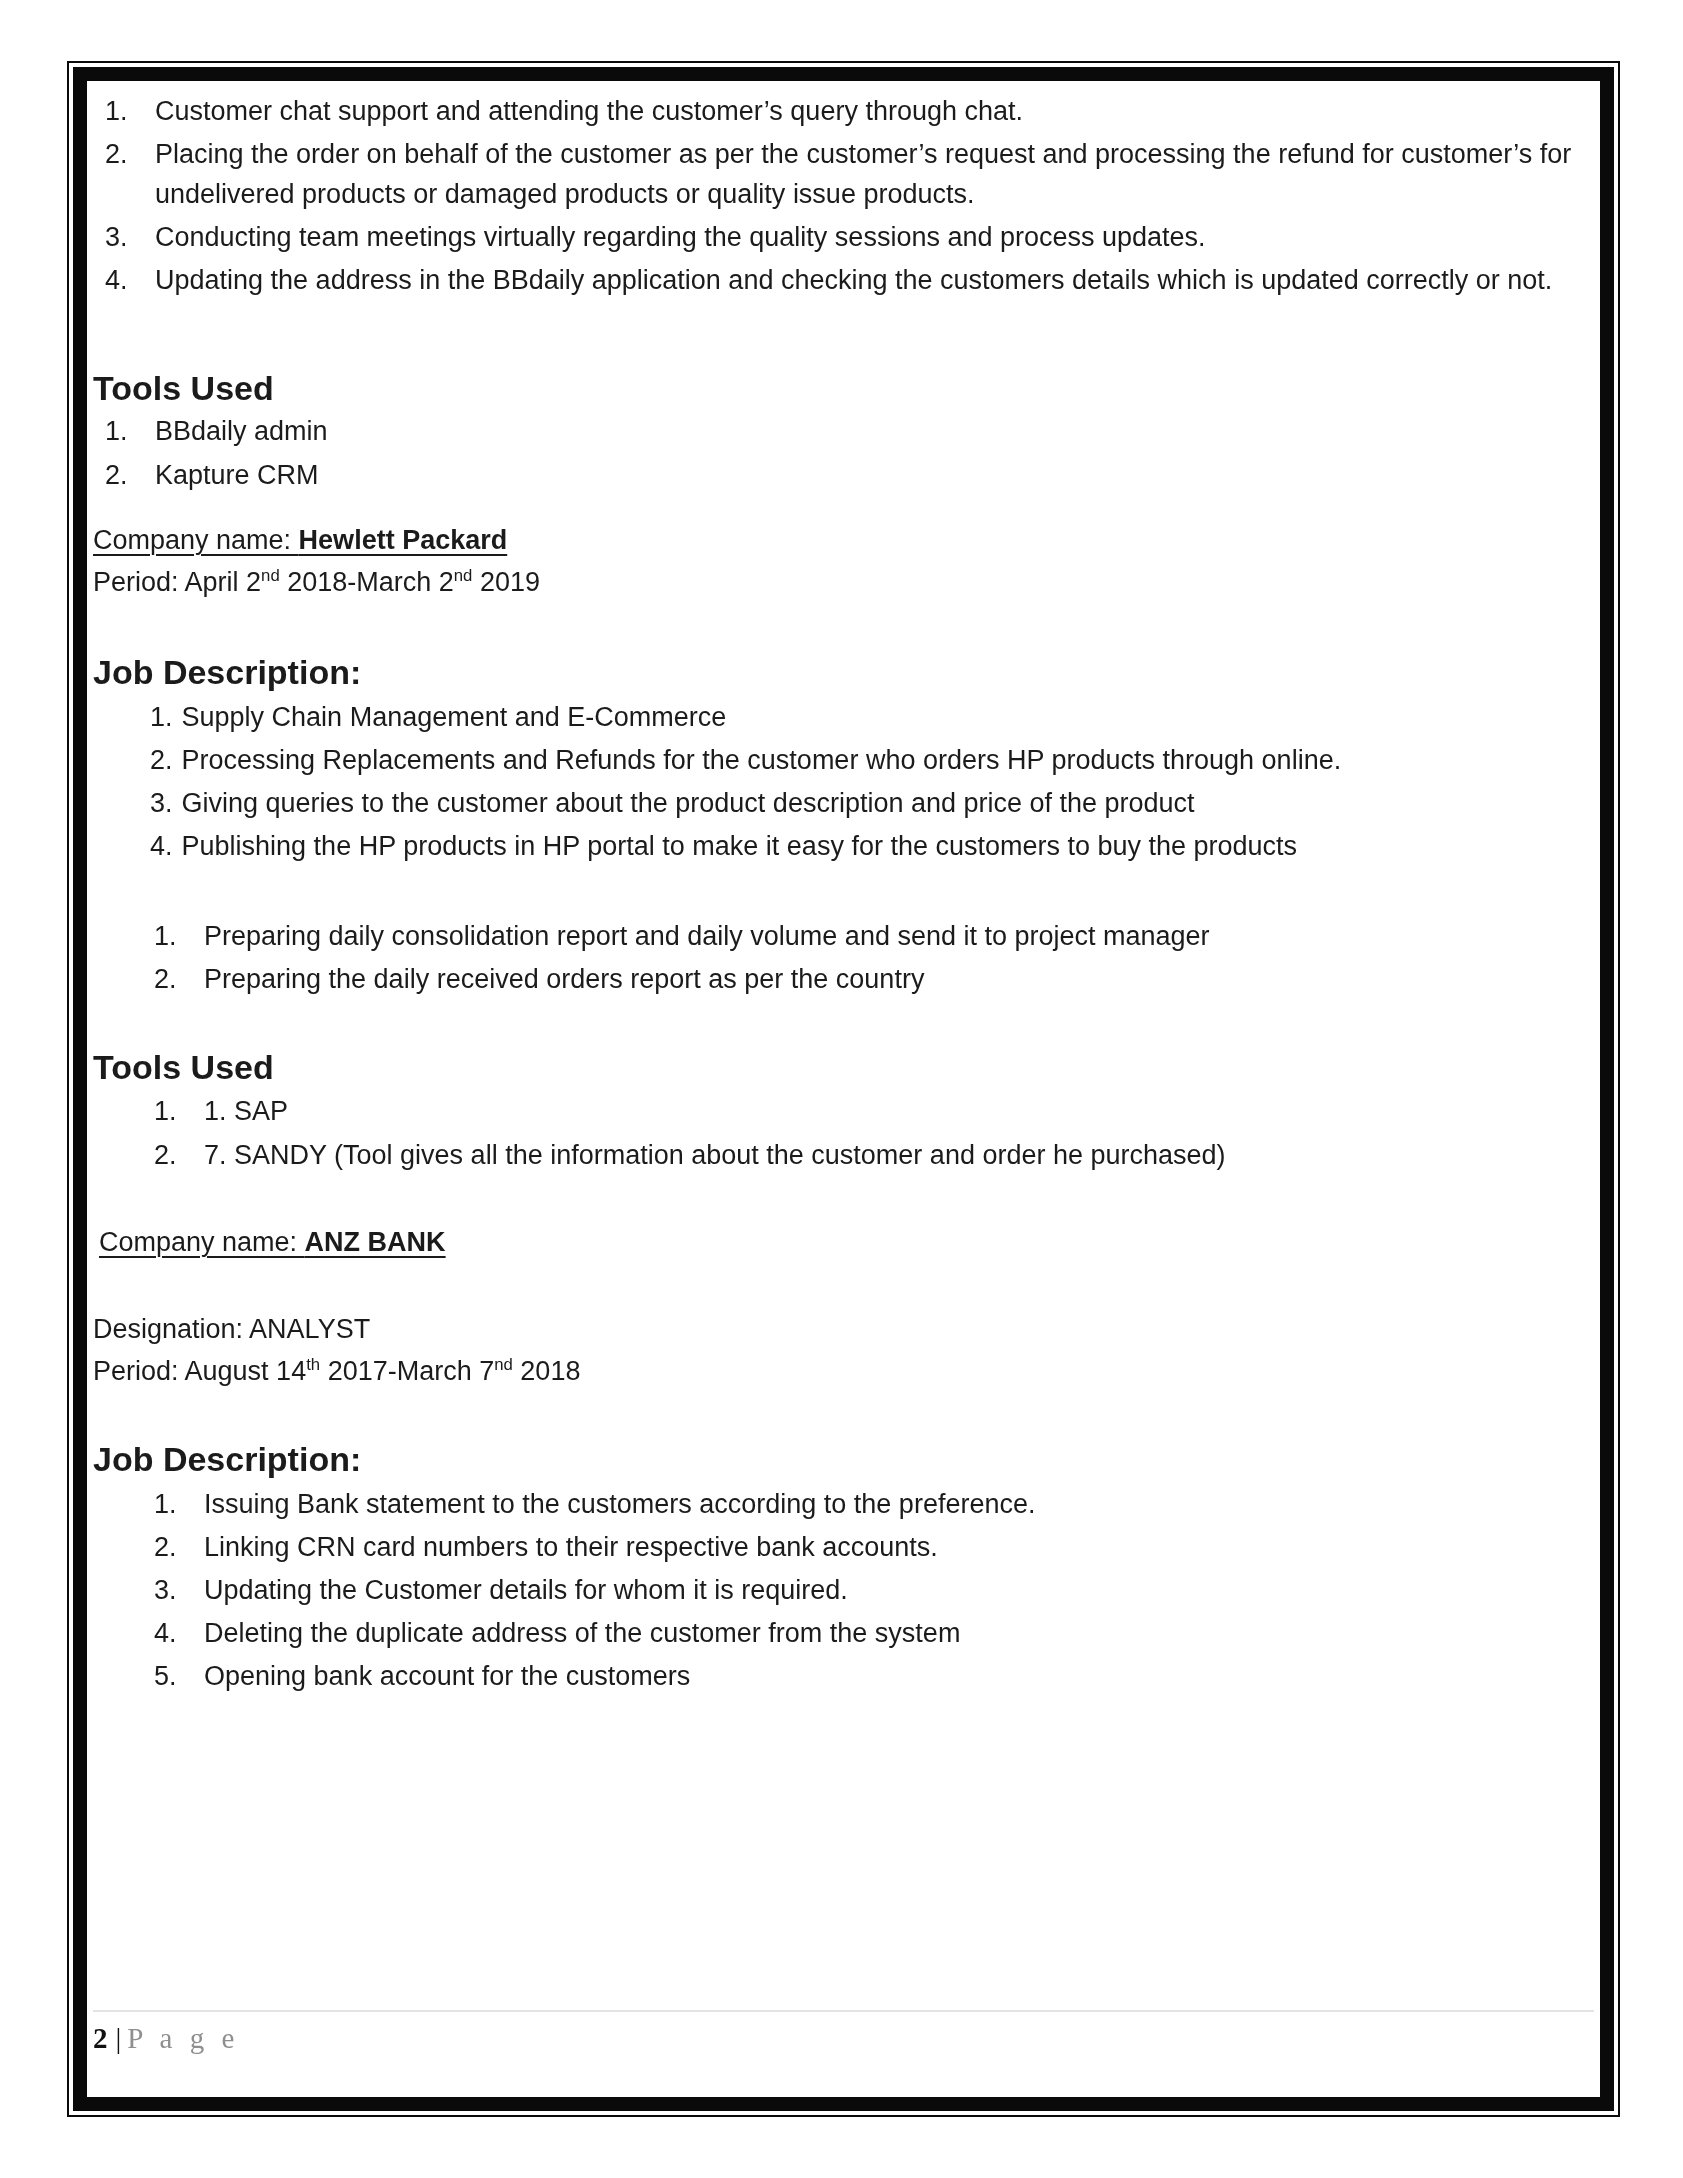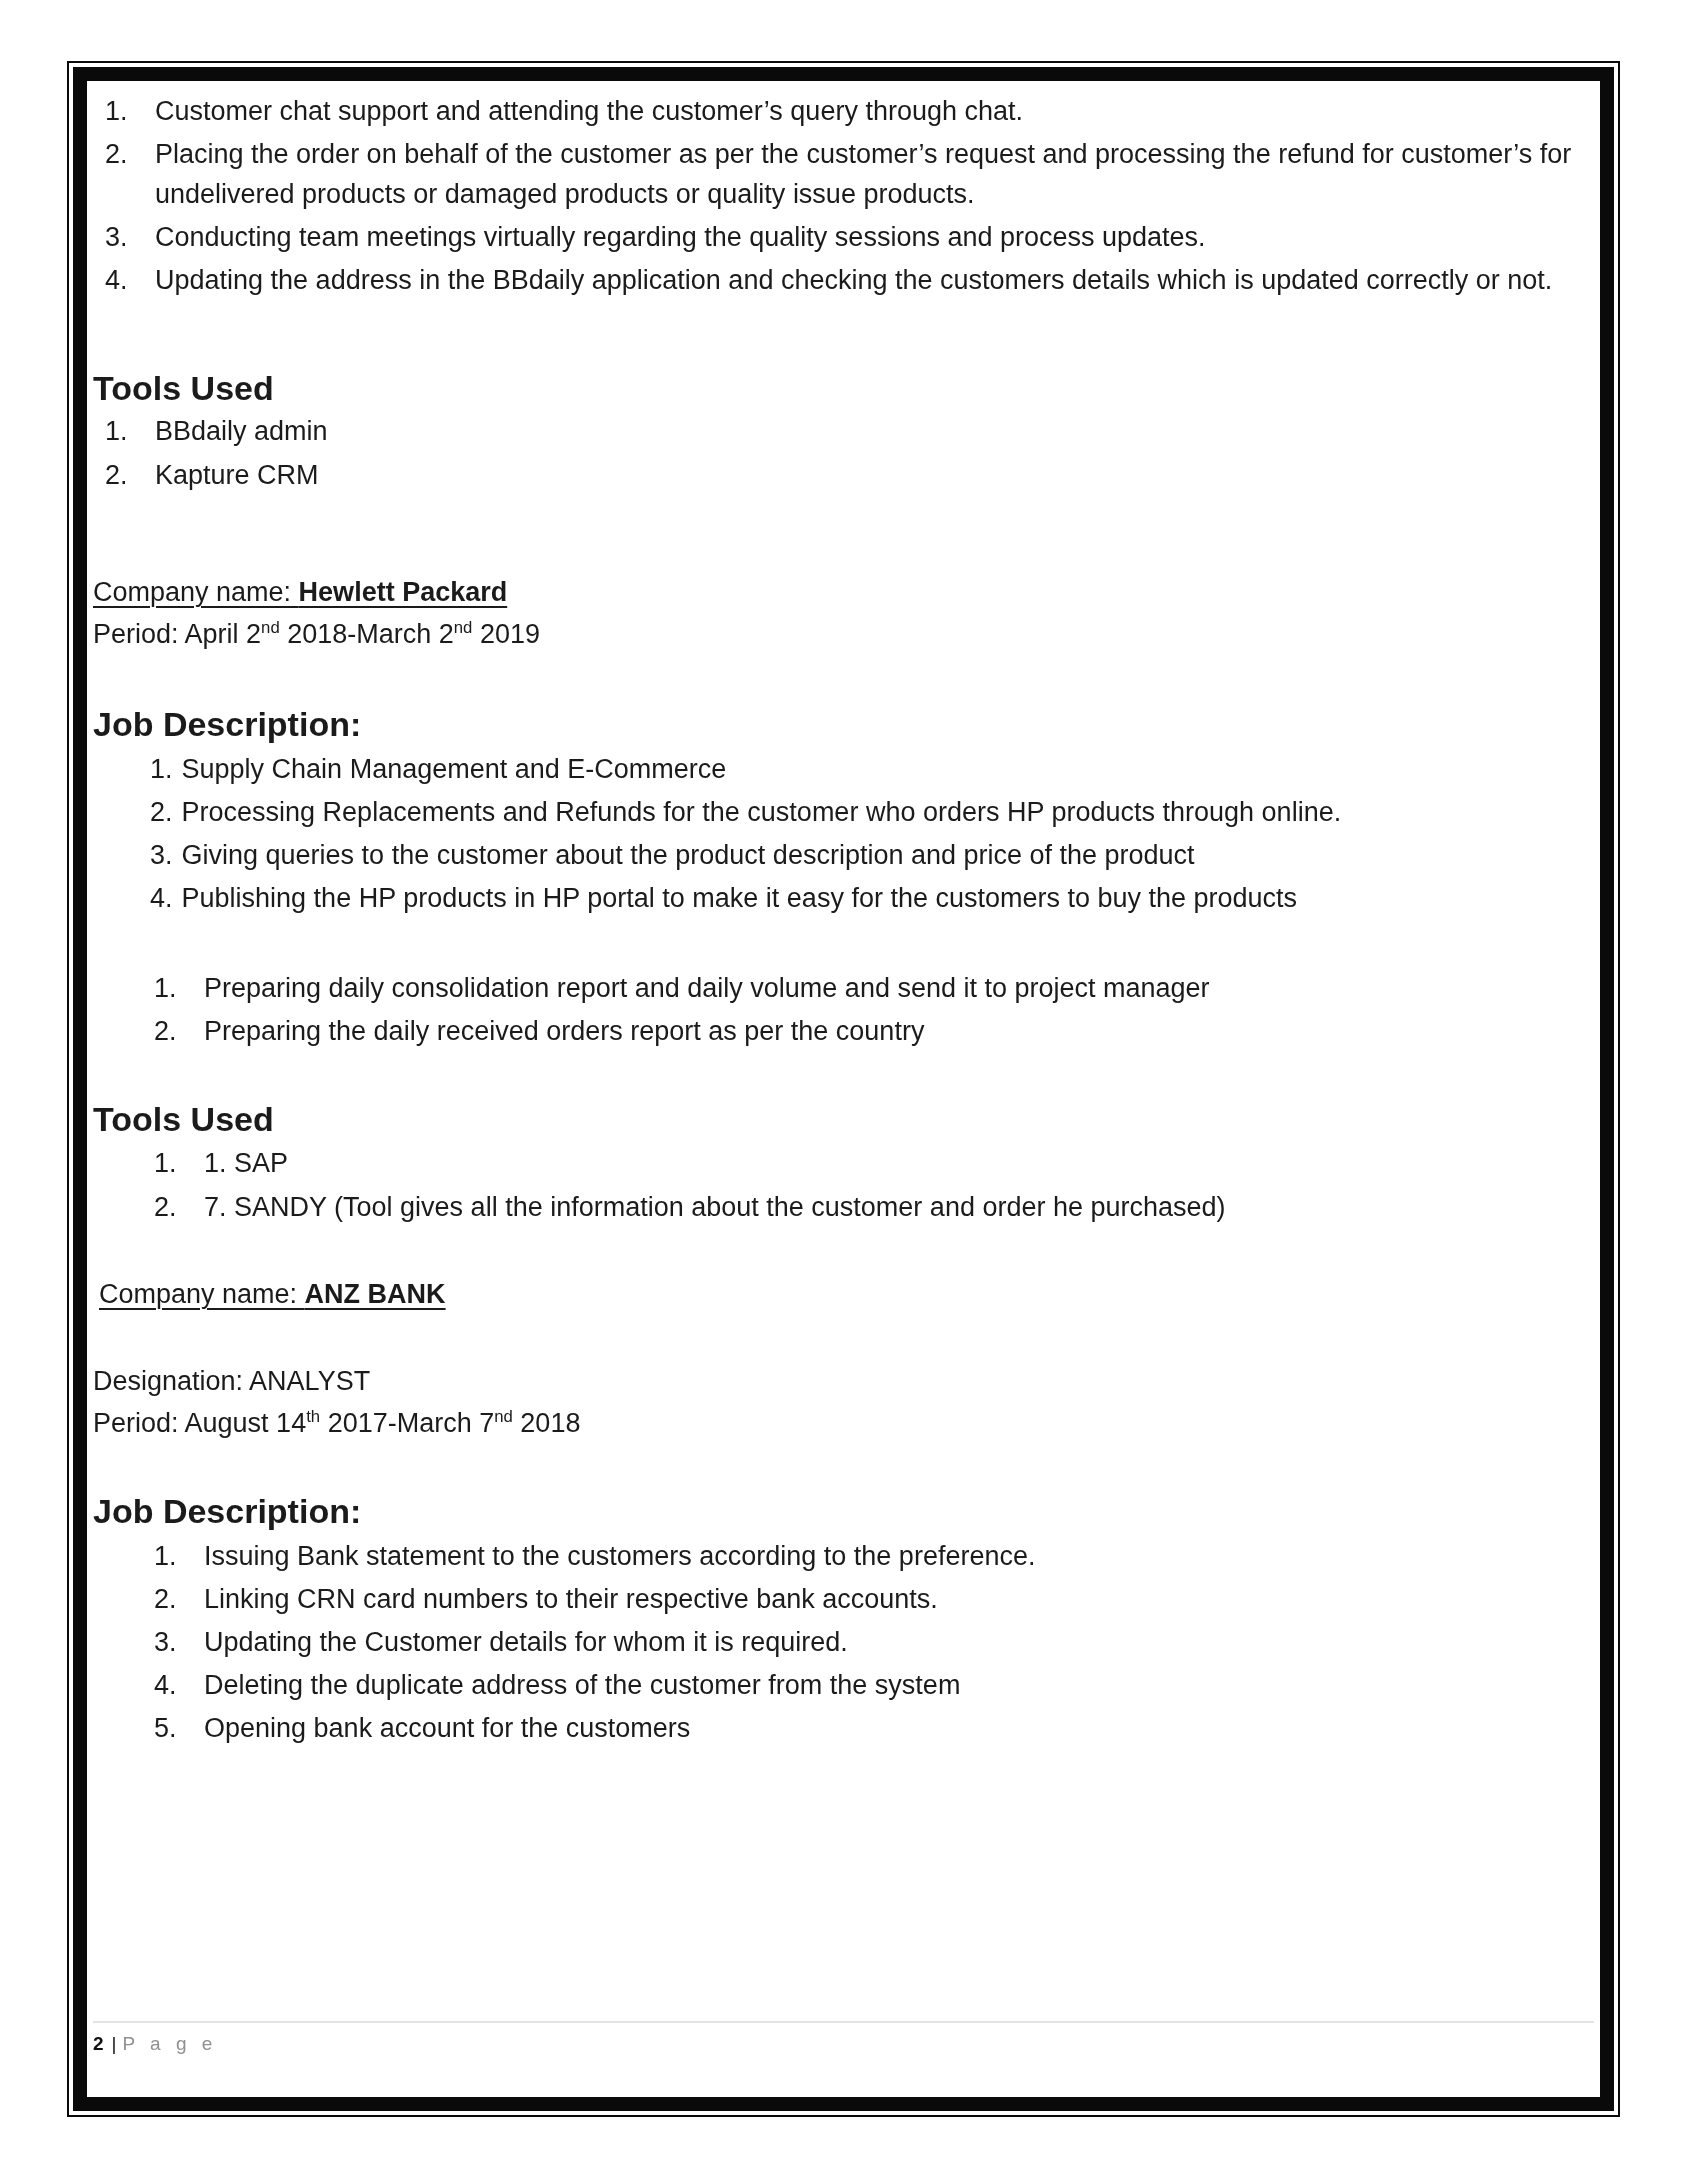--- a/index.html
+++ b/index.html
@@ -23,21 +23,21 @@
     overflow:hidden;
   }
   .li { display:flex; line-height:40px; margin-bottom:3px; font-size:27px; }
   .li .num { flex:0 0 50px; }
   .li .body { flex:1; }
   .heading { font-size:34px; font-weight:700; line-height:42px; }
   .intro-list { margin-left:12px; margin-top:2px; }
   .tools1 { margin-top:67px; }
   .tools1 .list { margin-left:12px; margin-top:2px; }
   .tools1 .li, .tools2 .li { margin-bottom:4px; }
-  .company-block { margin-top:76px; }
+  .company-block { margin-top:24px; }
   .company-block .line { font-size:27px; line-height:42px; }
   .company-line { display:inline; }
   .company-underline {
     text-decoration:underline;
     text-decoration-thickness:2px;
     text-underline-offset:5px;
   }
   .company-name { font-weight:700; }
   sup { font-size:0.62em; vertical-align:super; line-height:0; }
   .jd { margin-top:48px; }
@@ -55,22 +55,22 @@
   .anz-block { margin-top:46px; }
   .anz-block .company-wrap { margin-left:6px; margin-bottom:45px; }
   .jd2 { margin-top:46px; }
   .jd2 .list { margin-left:61px; margin-top:3px; }
   .jd2 .li { line-height:42px; margin-bottom:1px; }
   .footer-area {
     position:absolute; left:6px; right:6px; bottom:42px;
   }
   .footer-rule { border-top:2px solid #e3e3e3; margin-bottom:10px; }
   .footer-text {
-    font-family:Liberation Sans, sans-serif;
-    font-size:19px;
+    font-family:Liberation Serif, serif;
+    font-size:29px;
   }
   .footer-num { font-weight:700; color:#111111; }
   .footer-sep { color:#111111; font-weight:400; margin:0 6px 0 8px; }
   .footer-label { color:#8f8f8f; letter-spacing:5px; }
 </style>
 </head>
 <body>
 
 <div class="doc-frame">
   <div class="doc-inner">

